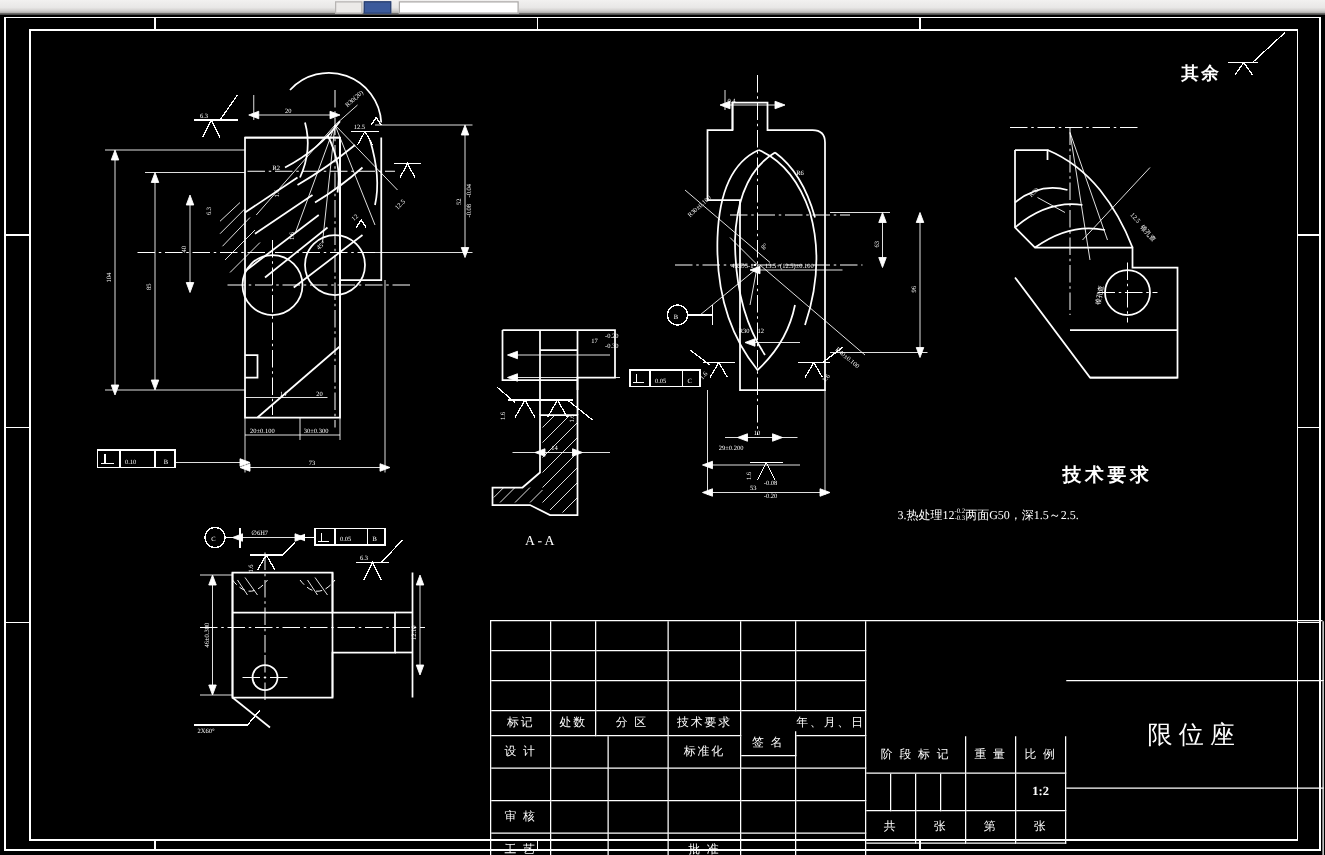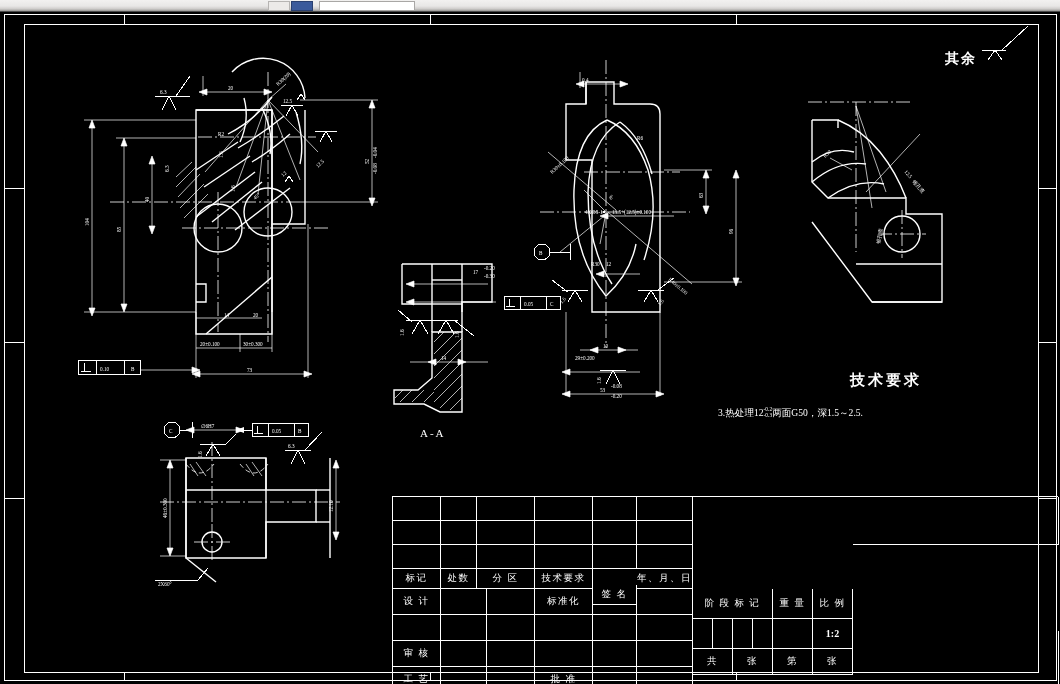--- a/index.html
+++ b/index.html
@@ -617,16 +617,17 @@
     <div class="cell blank" style="left:360px;top:122px;width:20px;height:30px"></div>
     <div class="cell blank" style="left:380px;top:122px;width:40px;height:30px"></div>
     <div class="cell num" style="left:420px;top:122px;width:40px;height:30px">1:2</div>
 
     <div class="cell" style="left:300px;top:152px;width:40px;height:26px">共</div>
     <div class="cell" style="left:340px;top:152px;width:40px;height:26px">张</div>
     <div class="cell" style="left:380px;top:152px;width:40px;height:26px">第</div>
     <div class="cell" style="left:420px;top:152px;width:40px;height:26px">张</div>
 
     <div class="cell blank" style="left:460px;top:0;width:206px;height:48px"></div>
+    <div class="cell name" style="left:460px;top:48px;width:206px;height:86px">限位座</div>
     <div class="cell blank" style="left:460px;top:134px;width:206px;height:62px"></div>
   </div>
 
 </div>
 
 </body></html>

